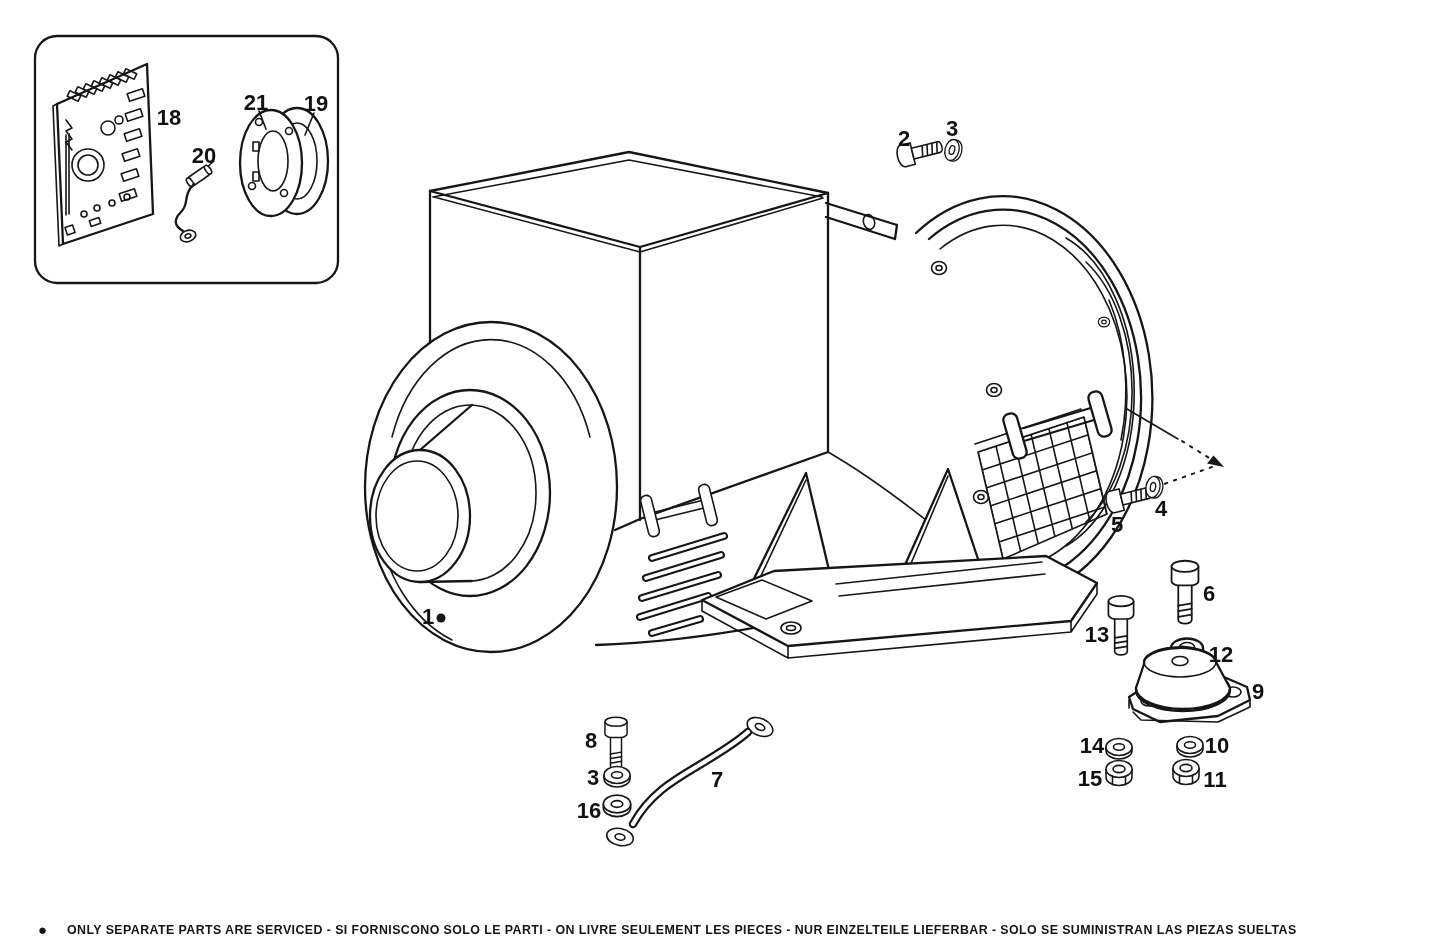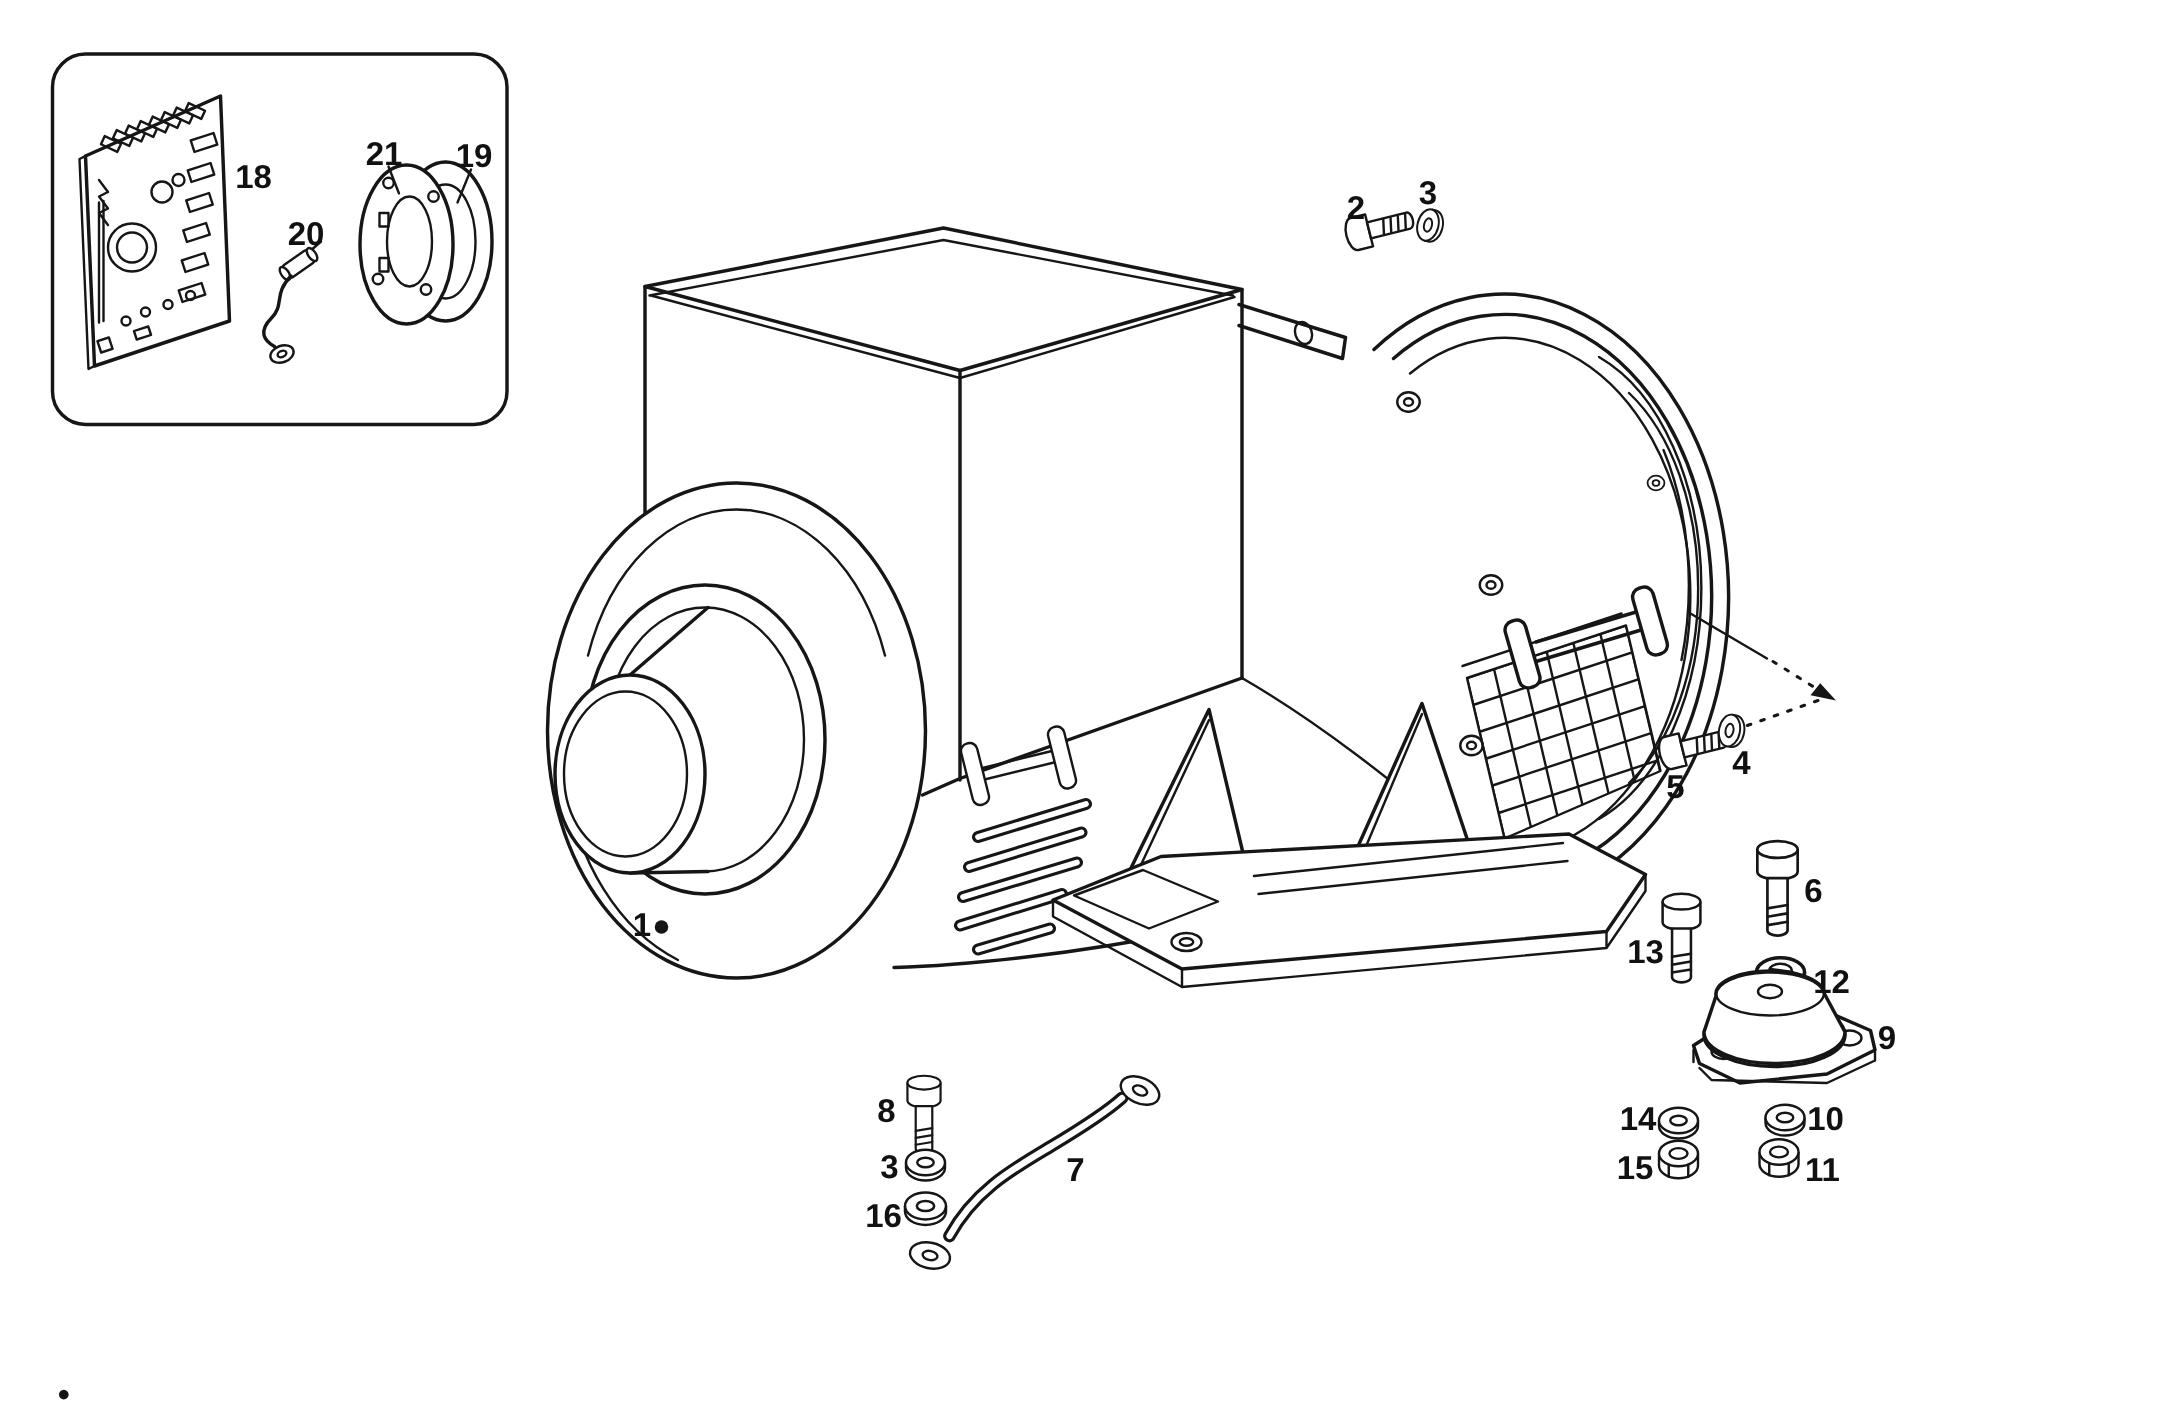--- a/index.html
+++ b/index.html
@@ -337,14 +337,15 @@
     <text class="callout" x="593" y="785">3</text>
     <text class="callout" x="169" y="125">18</text>
     <text class="callout" x="316" y="111">19</text>
     <text class="callout" x="204" y="163">20</text>
     <text class="callout" x="256" y="110">21</text>
   </g>
 </svg>
 
   <div id="footnote">
     <span class="bullet">●</span>
+    <span class="txt">ONLY SEPARATE PARTS ARE SERVICED - SI FORNISCONO SOLO LE PARTI - ON LIVRE SEULEMENT LES PIECES - NUR EINZELTEILE LIEFERBAR - SOLO SE SUMINISTRAN LAS PIEZAS SUELTAS</span>
   </div>
 </div>
 
 </body></html>

